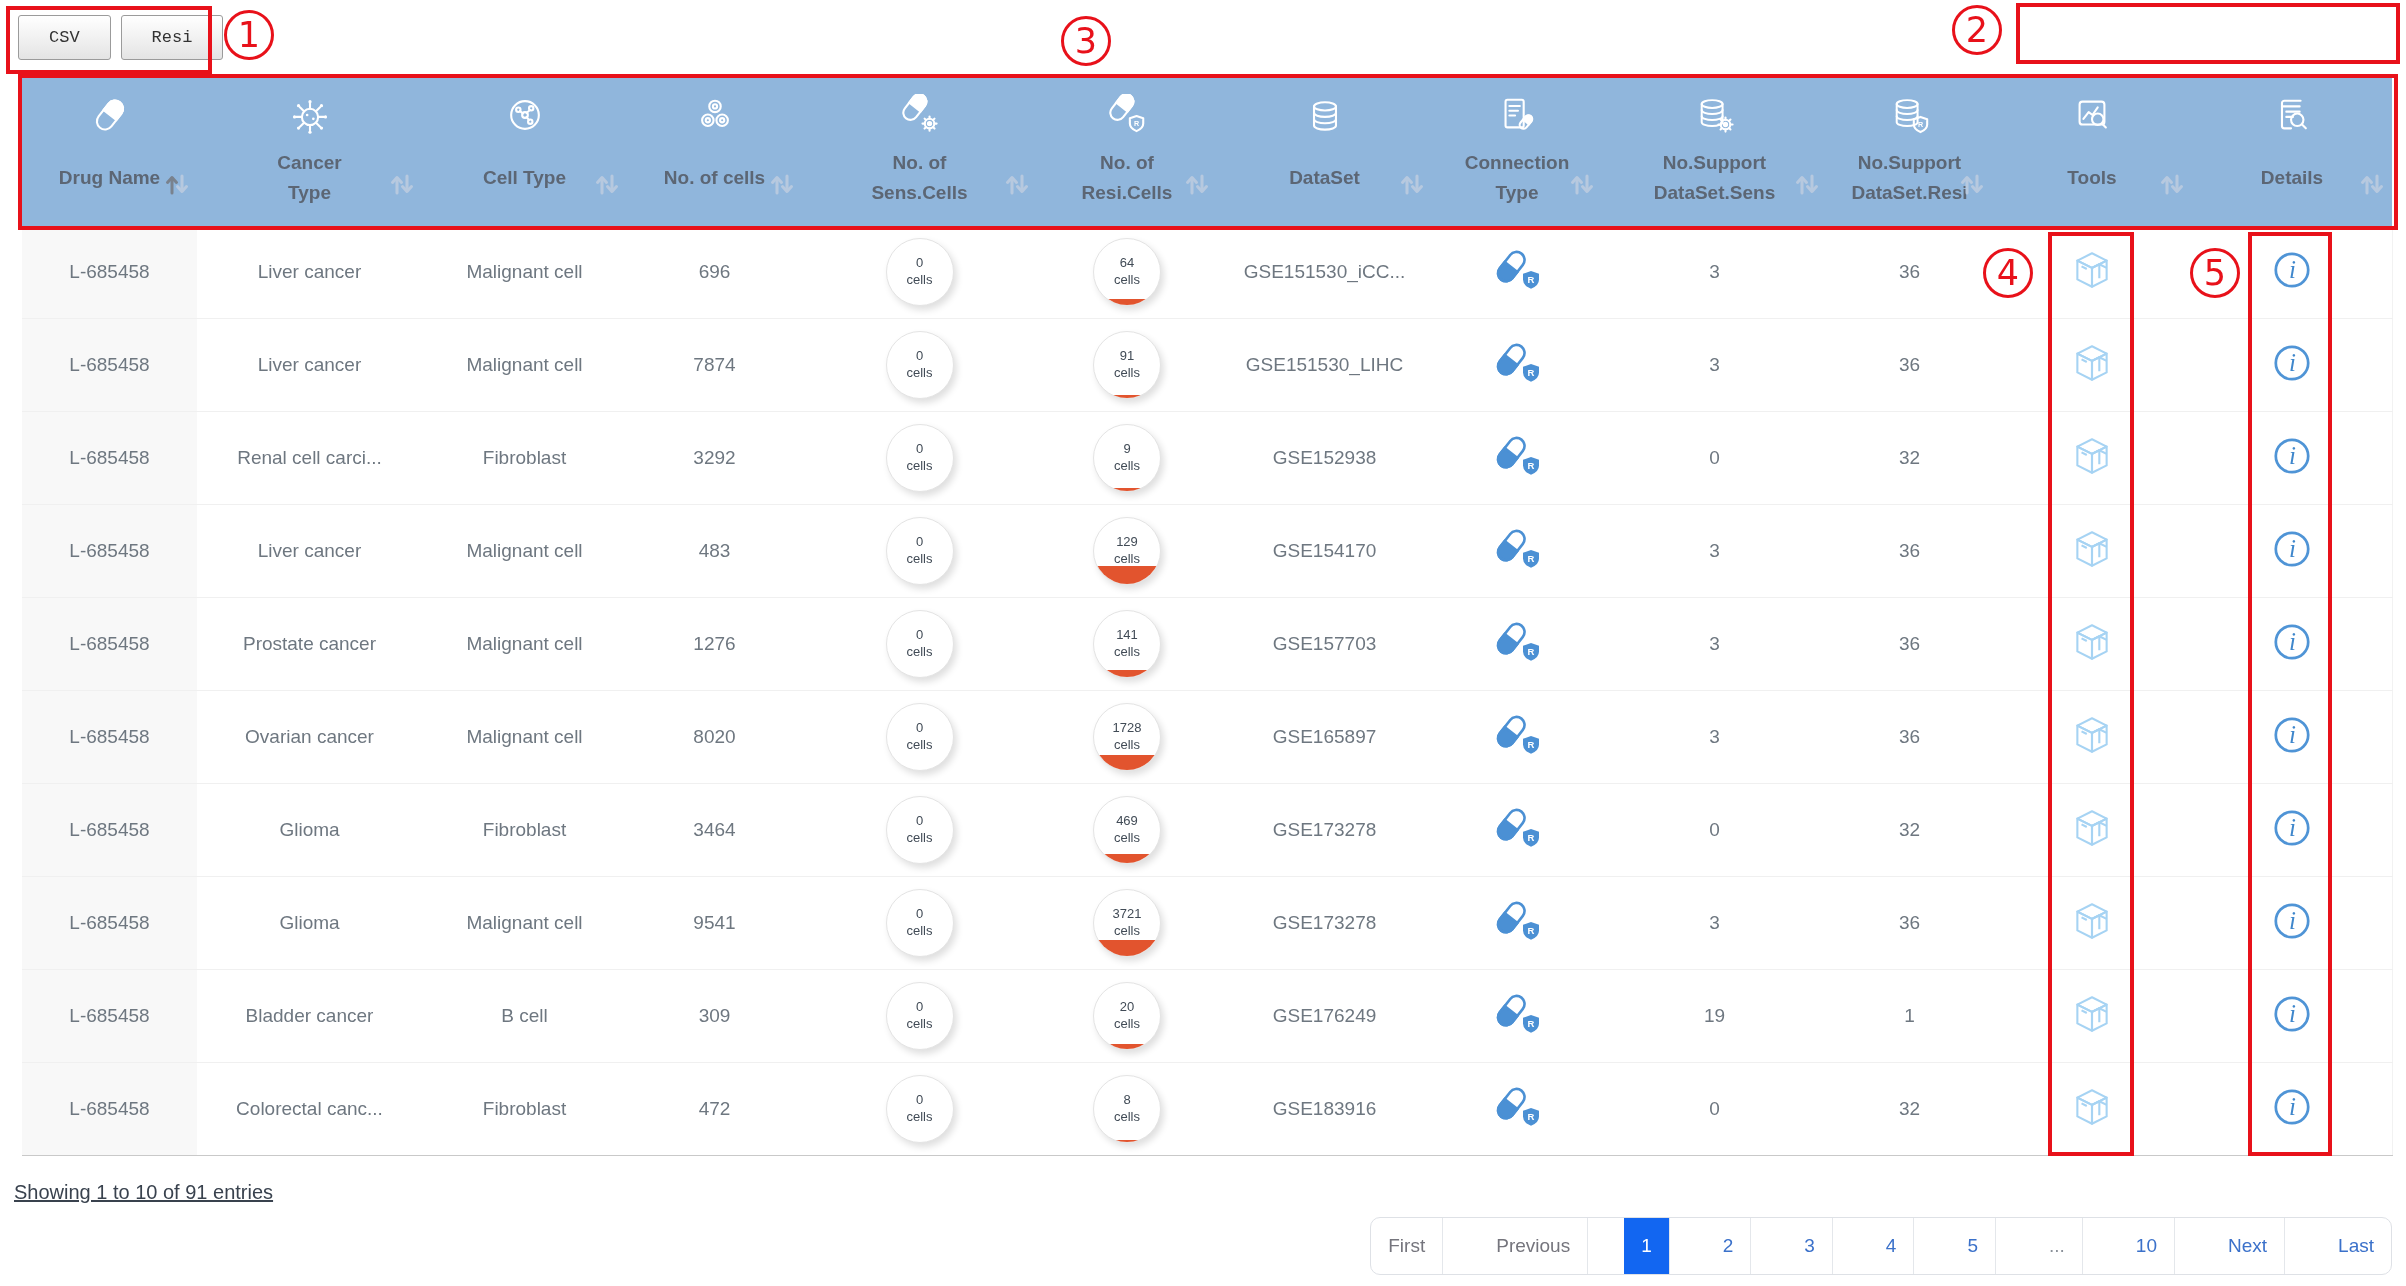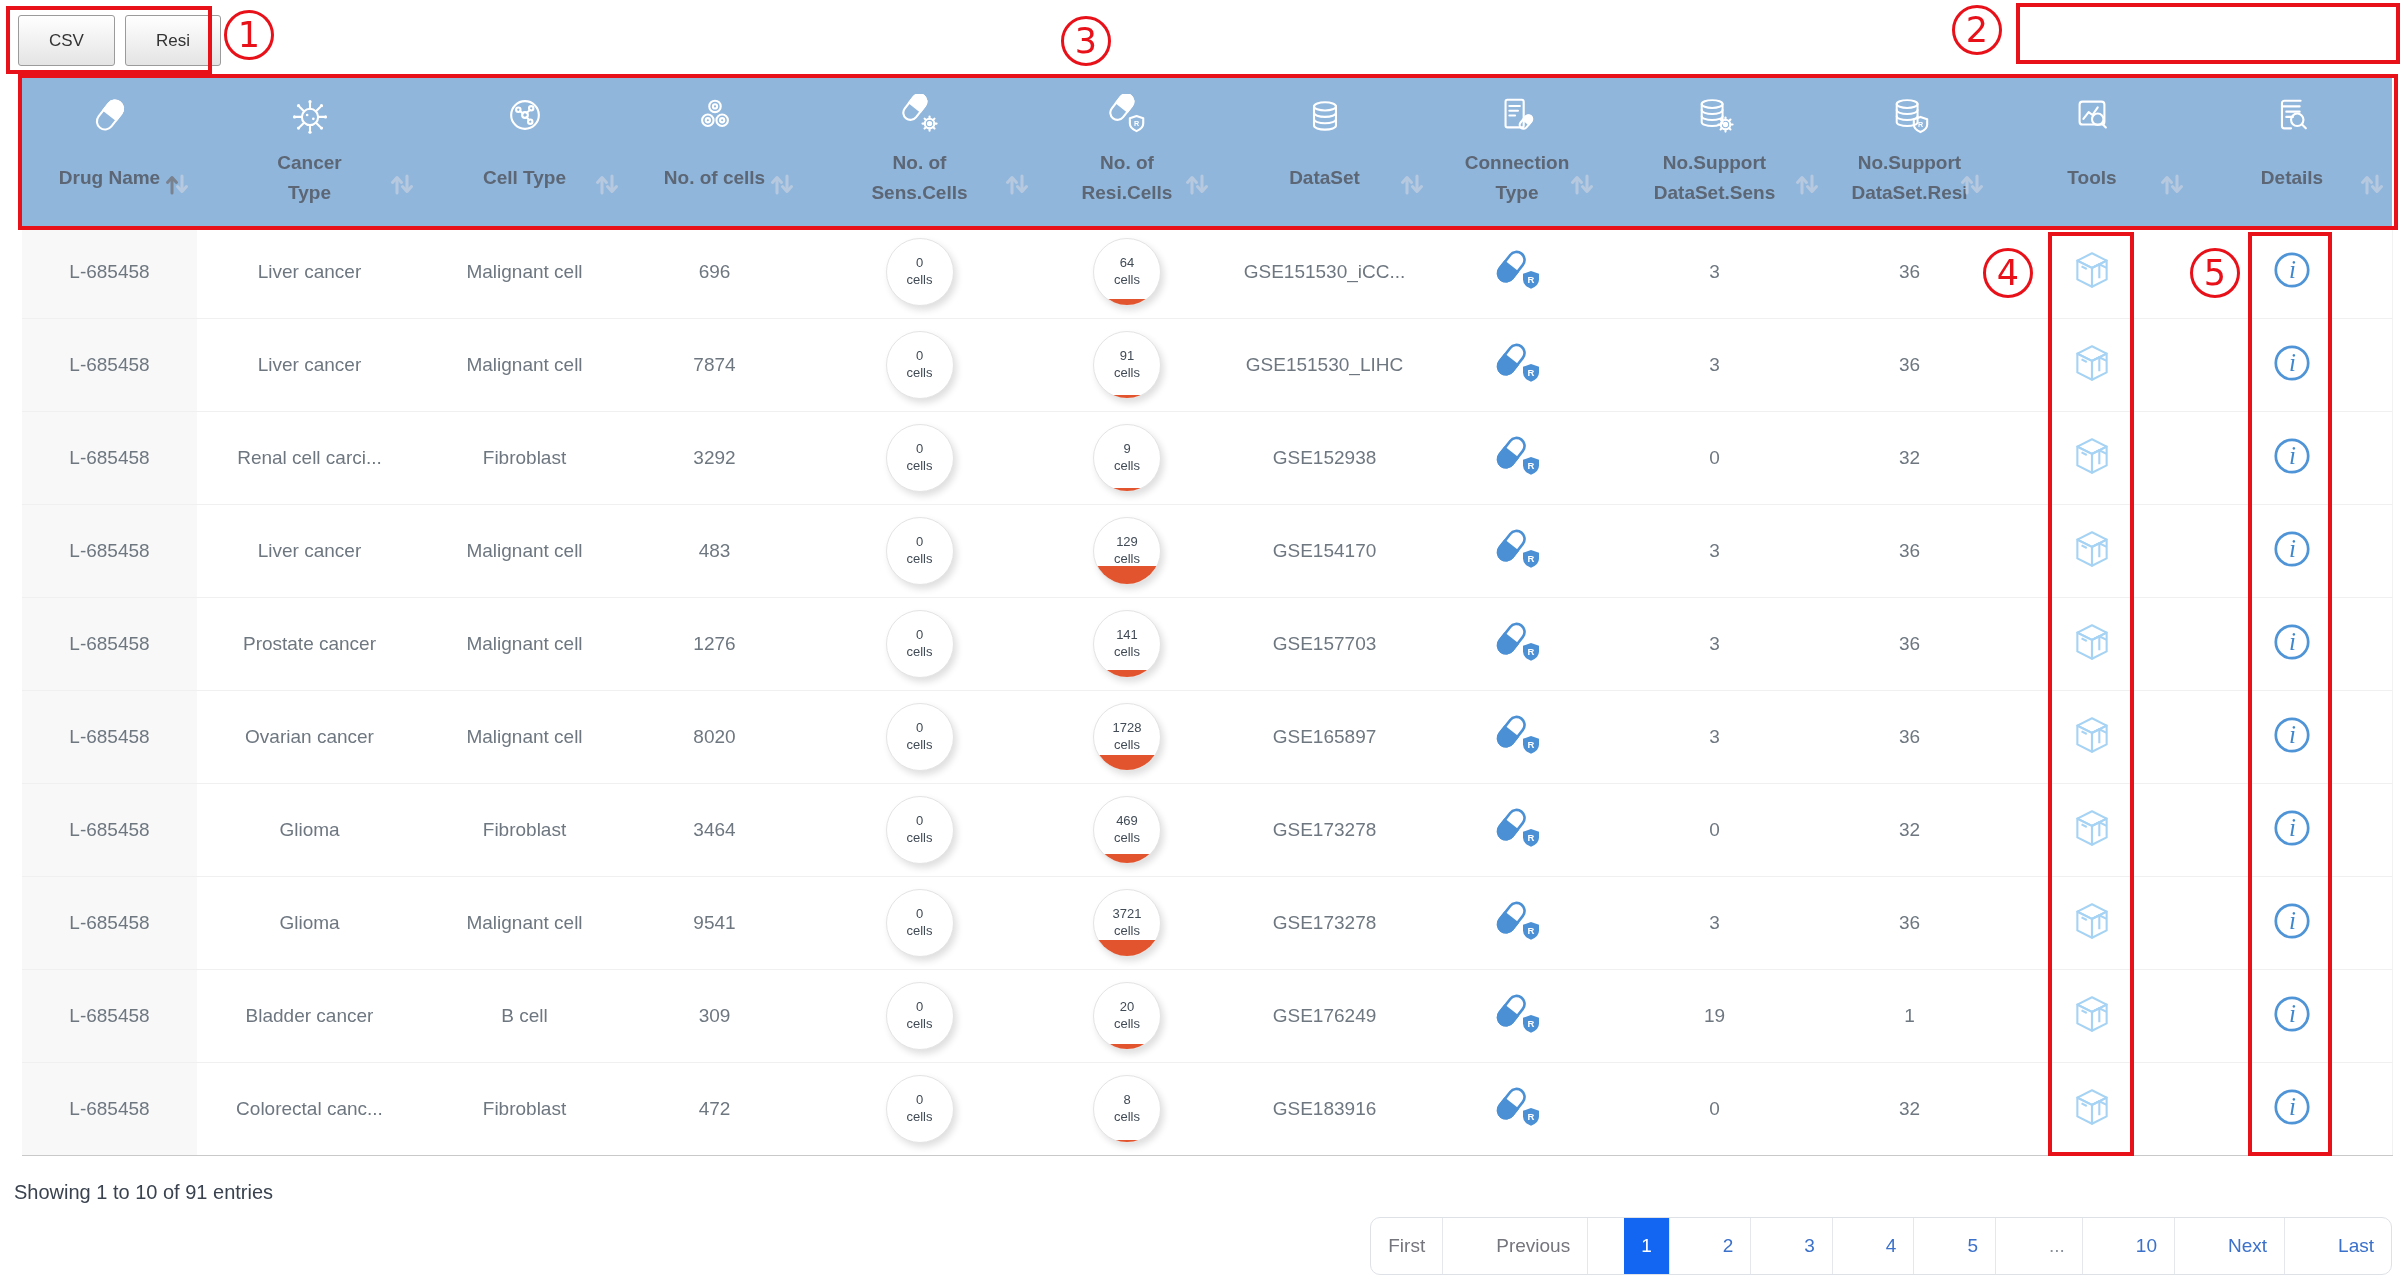--- a/index.html
+++ b/index.html
@@ -1,23 +1,23 @@
 <!DOCTYPE html>
 <html><head>
 <meta charset="utf-8">
 <style>
   html,body{margin:0;padding:0;background:#fff;}
   .screen{position:relative;width:2406px;height:1286px;background:#fff;overflow:hidden;
           font-family:"Liberation Sans",sans-serif;}
 
   
   .toolbar{position:absolute;left:18px;top:15px;display:flex;gap:10px;}
-  .dt-button{min-width:86px;height:51px;border:1px solid #9b9b9b;border-radius:3px;
+  .dt-button{min-width:86px;height:45px;border:1px solid #9b9b9b;border-radius:3px;
              background:linear-gradient(#ffffff,#e4e4e4);color:#333;font-size:17px;
-             font-family:Liberation Sans, sans-serif;display:flex;align-items:center;
+             font-family:Liberation Mono, monospace;display:flex;align-items:center;
              justify-content:center;padding:0 30px;cursor:pointer;}
 
   
   .search-area{position:absolute;left:2030px;top:10px;height:46px;display:flex;
                align-items:center;gap:12px;font-size:19px;color:#3f4754;}
   .search-input{width:264px;height:42px;border:1px solid #cdd1d6;border-radius:5px;
                 font-size:18px;padding:0 10px;box-sizing:border-box;outline:none;}
 
   
   .table-wrap{position:absolute;left:22px;top:78px;width:2370px;}
@@ -38,21 +38,21 @@
   
   .badge-circle{width:66px;height:66px;border-radius:50%;border:1px solid #e4e4e4;background:#fff;
                 box-shadow:3px 4px 7px rgba(0,0,0,.13);position:relative;overflow:hidden;
                 margin:0 auto;display:flex;flex-direction:column;align-items:center;
                 justify-content:center;font-size:13px;color:#414b56;line-height:1.3;}
   .badge-circle span{position:relative;z-index:1;}
   .badge-fill{position:absolute;left:0;right:0;bottom:0;background:#e2542e;z-index:0;}
   .icon-btn{display:inline-flex;align-items:center;justify-content:center;cursor:pointer;}
 
   
-  .showing{position:absolute;left:14px;top:1181px;font-size:20px;color:#39424e;}
+  .showing{position:absolute;left:14px;top:1181px;font-size:20px;color:#39424e;text-decoration:underline;}
   .pagination{position:absolute;right:14px;top:1217px;height:58px;display:flex;background:#fff;
               border:1px solid #dee1e6;border-radius:10px;overflow:hidden;box-sizing:border-box;gap:36px;}
   .page-item{min-width:44px;padding:0 17px;display:flex;align-items:center;justify-content:center;
              font-size:19px;color:#3b71ca;border-right:1px solid #e4e7eb;cursor:pointer;
              box-sizing:border-box;}
   .page-item:last-child{border-right:none;}
   .page-item.disabled{color:#75757d;cursor:default;}
   .page-item.ellipsis{color:#8a9099;cursor:default;}
   .page-item.active{background:#1266f1;color:#fff;}
 

